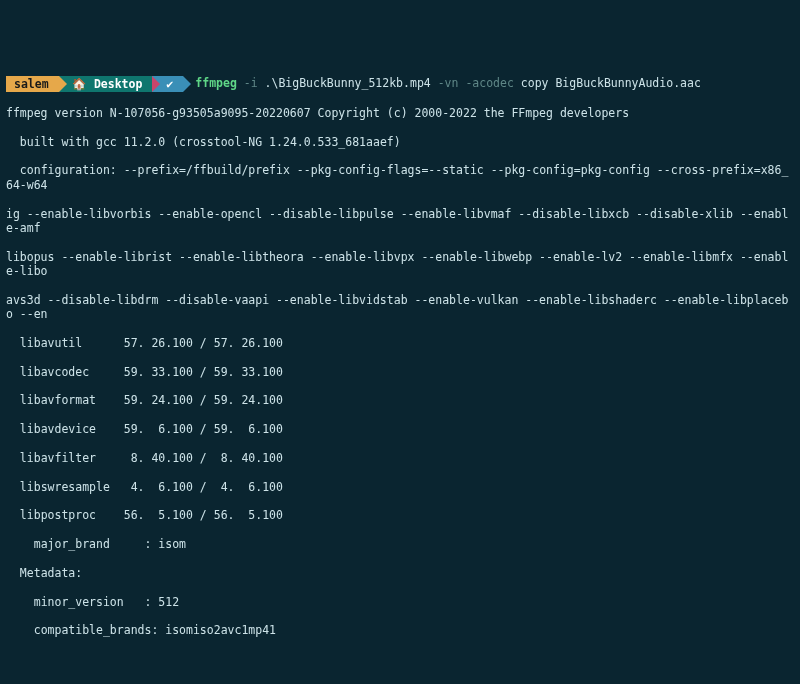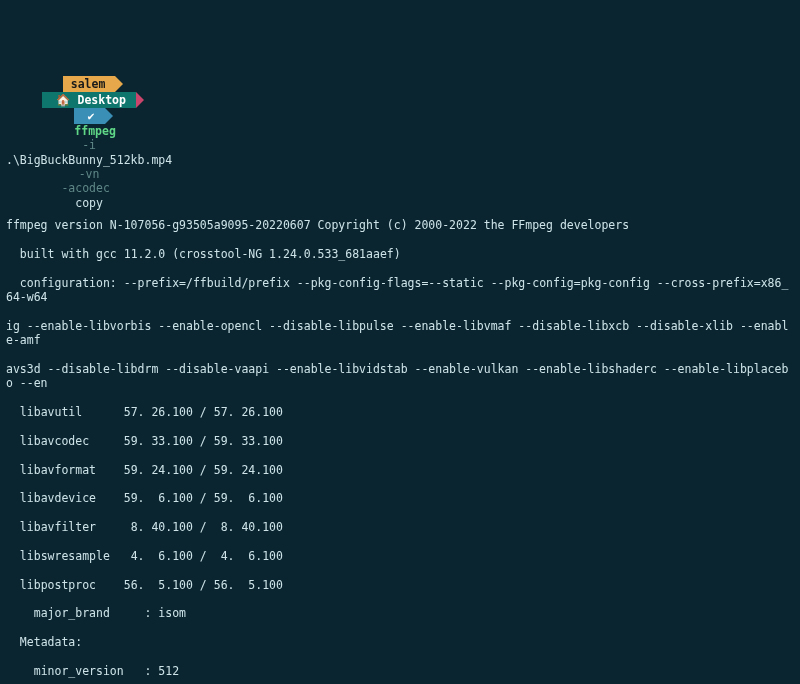--- a/index.html
+++ b/index.html
@@ -9,23 +9,22 @@
       font-family: 'Menlo', 'Monaco', 'Consolas', monospace;
       font-size: 11.5px;
       line-height: 1.25;
       padding: 4px 6px;
       width: 800px;
       overflow: hidden;
       white-space: pre;
     }
     .prompt {
       display: inline-flex;
-      align-items: center;
-      margin-bottom: 8px;
-      flex-direction: column;
+      align-items: flex-start;
+      margin-bottom: 14px;
     }
     .seg {
       display: inline-block;
       padding: 1px 10px 1px 8px;
       position: relative;
       font-weight: bold;
       height: 16px;
       line-height: 14px;
     }
     .seg::after {
@@ -58,25 +57,27 @@
 <div class="prompt">
   <span class="seg seg-host">salem</span>
   <span class="seg seg-dir">🏠 <span>Desktop</span></span>
   <span class="seg seg-stat">✔</span>
   <span class="cmd">ffmpeg</span>
   <span class="flag"> <span>-i</span> </span>
   <span class="arg">.\BigBuckBunny_512kb.mp4</span>
   <span class="flag"> <span>-vn</span> </span>
   <span class="flag"><span>-acodec</span> </span>
   <span class="arg">copy</span>
+  <span class="arg"> <span>BigBuckBunnyAudio.aac</span></span>
 </div>
 <div class="line">ffmpeg version N-107056-g93505a9095-20220607 Copyright (c) 2000-2022 the FFmpeg developers</div>
 <div class="line">  built with gcc 11.2.0 (crosstool-NG 1.24.0.533_681aaef)</div>
 <div class="line">  configuration: --prefix=/ffbuild/prefix --pkg-config-flags=--static --pkg-config=pkg-config --cross-prefix=x86_64-w64</div>
 <div class="line">ig --enable-libvorbis --enable-opencl --disable-libpulse --enable-libvmaf --disable-libxcb --disable-xlib --enable-amf</div>
+<div class="line">libopus --enable-librist --enable-libtheora --enable-libvpx --enable-libwebp --enable-lv2 --enable-libmfx --enable-libo</div>
 <div class="line">avs3d --disable-libdrm --disable-vaapi --enable-libvidstab --enable-vulkan --enable-libshaderc --enable-libplacebo --en</div>
 <div class="line">  libavutil      57. 26.100 / 57. 26.100</div>
 <div class="line">  libavcodec     59. 33.100 / 59. 33.100</div>
 <div class="line">  libavformat    59. 24.100 / 59. 24.100</div>
 <div class="line">  libavdevice    59.  6.100 / 59.  6.100</div>
 <div class="line">  libavfilter     8. 40.100 /  8. 40.100</div>
 <div class="line">  libswresample   4.  6.100 /  4.  6.100</div>
 <div class="line">  libpostproc    56.  5.100 / 56.  5.100</div>
 <div class="line">    major_brand     : isom</div>
 <div class="line">  Metadata:</div>

